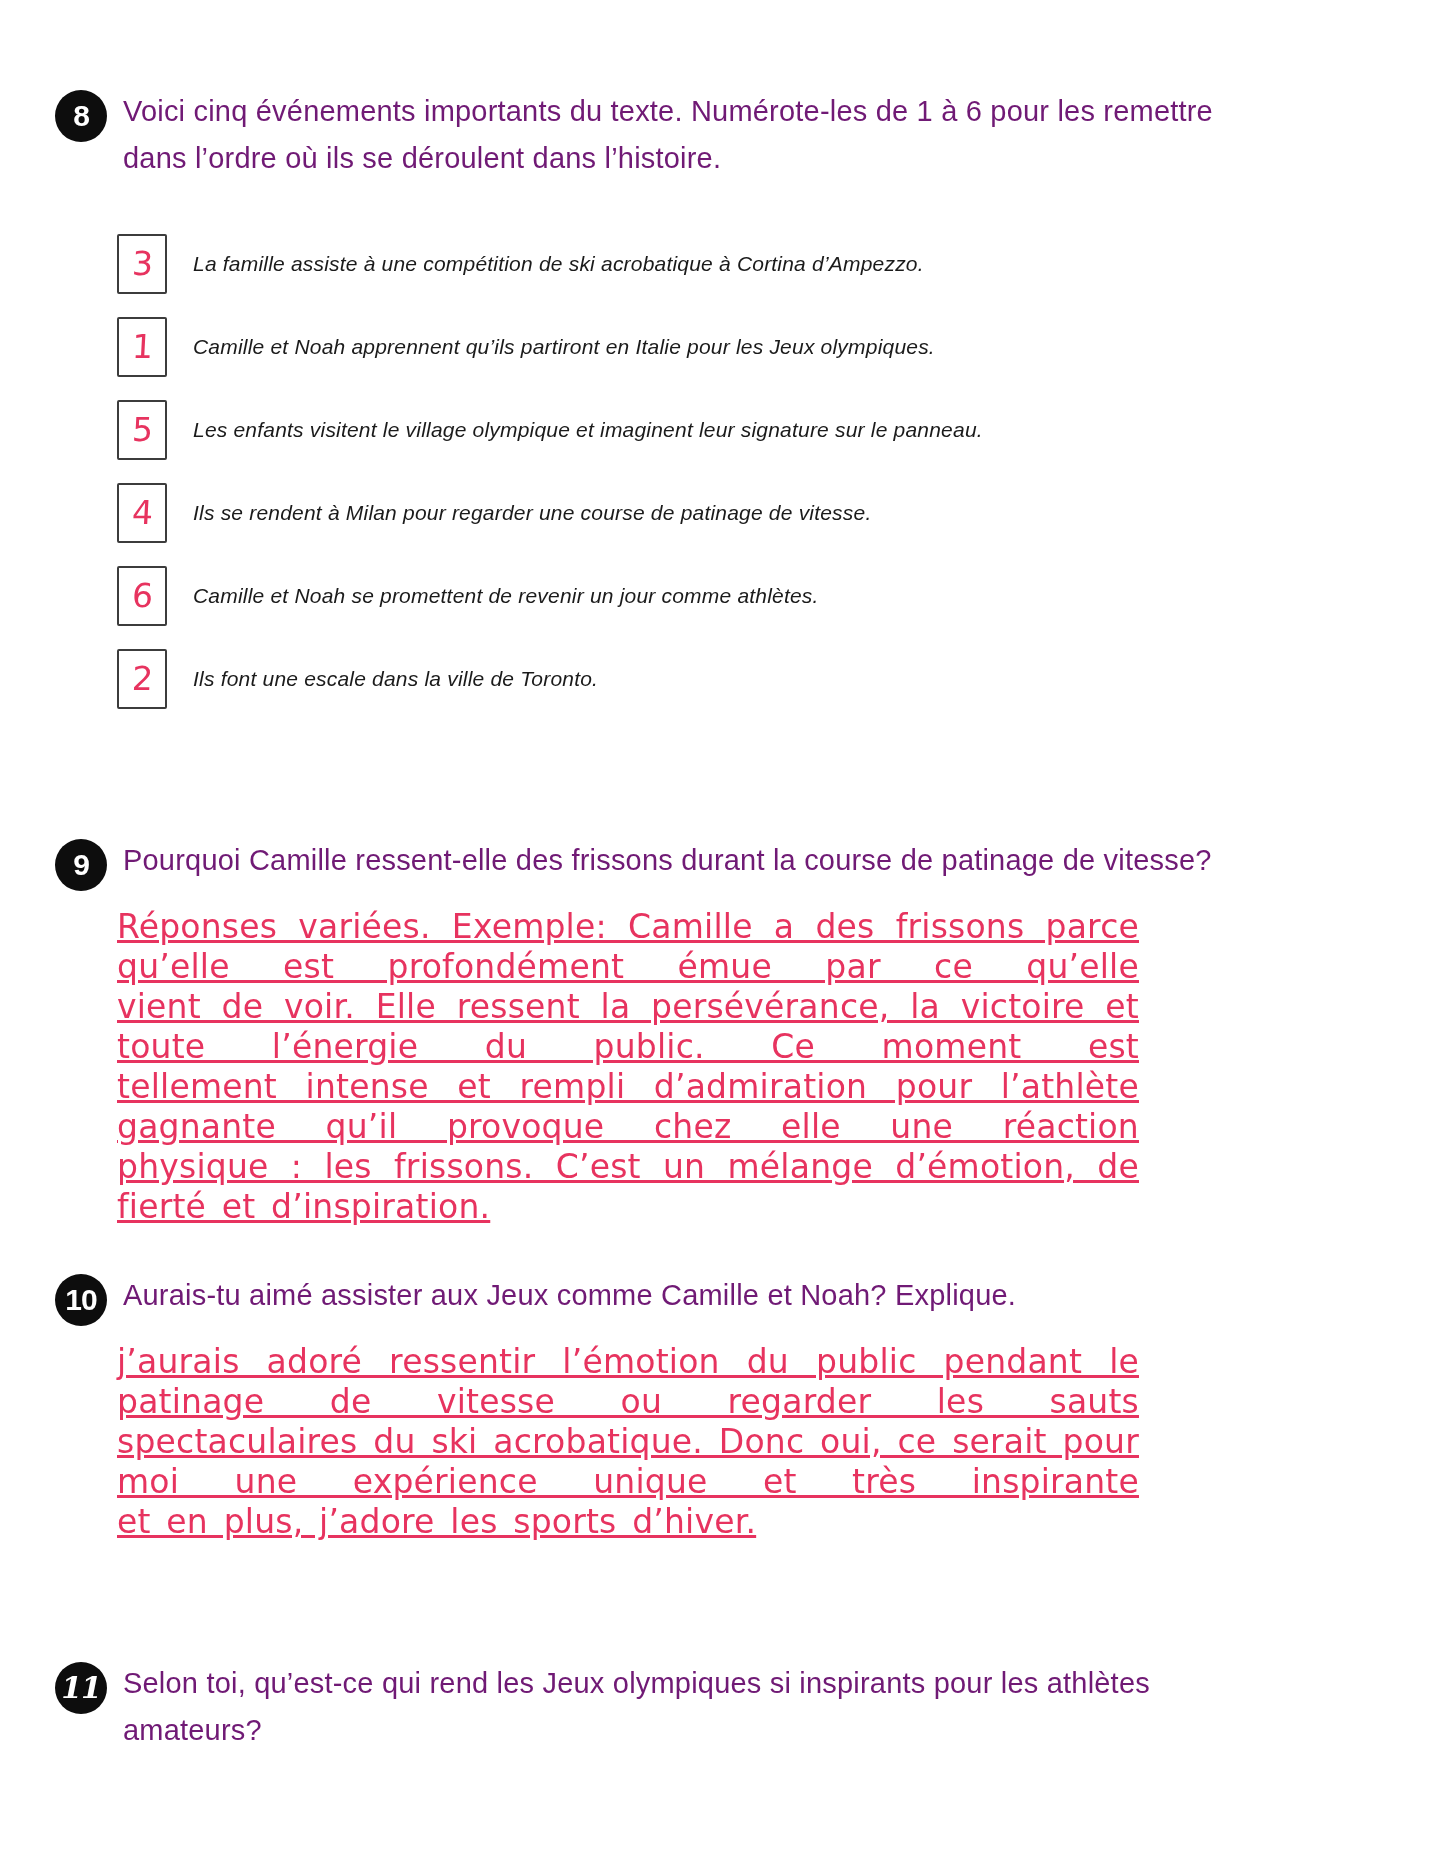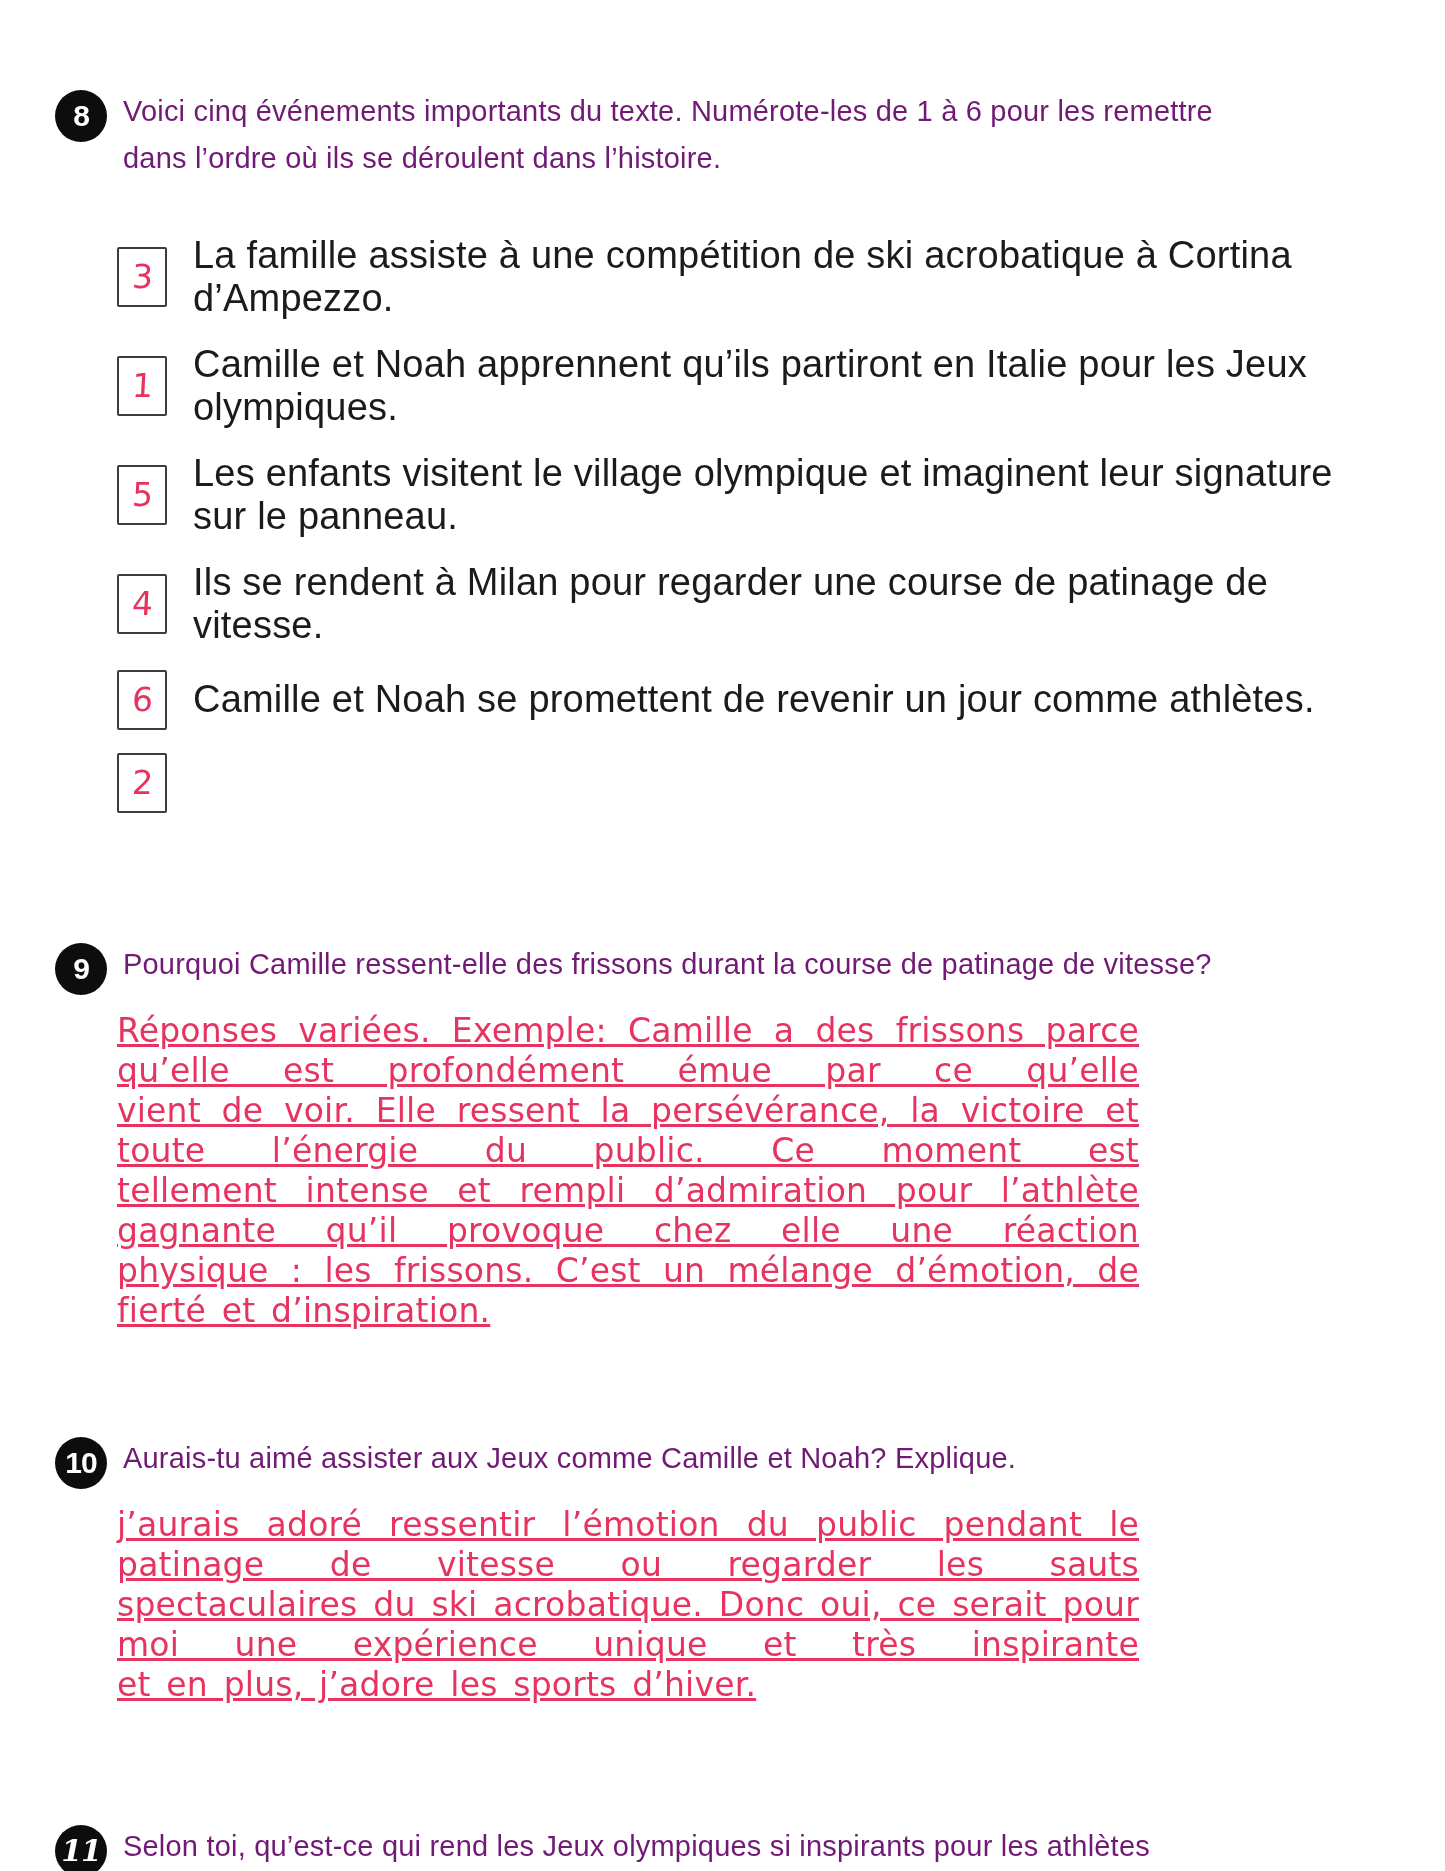--- a/index.html
+++ b/index.html
@@ -36,35 +36,35 @@
     width:46px;height:56px;flex:0 0 46px;
     border:2px solid #3c3c3c;border-radius:2px;
     display:flex;align-items:center;justify-content:center;
     background:#ffffff;
   }
   .hand{
     font-family:"DejaVu Sans",sans-serif;
     color:#e7335f;
   }
   .num-box .hand{font-size:33px;line-height:1;transform:skewX(-3deg);}
-  .event-text{font-size:38px;letter-spacing:0.2px;}
+  .event-text{font-size:21px;letter-spacing:0.2px;font-style:italic;}
   
   .answer{
     margin:16px 0 0 62px;
     width:1022px;
     font-size:33px;
     line-height:40px;
     letter-spacing:0.2px;
     word-spacing:5px;
     text-decoration:underline;
   }
   .ans-line{text-align:justify;text-align-last:justify;}
   .ans-line.last{text-align-last:auto;}
   .sec-9{margin-top:128px;}
-  .sec-10{margin-top:104px;}
+  .sec-10{margin-top:45px;}
   .sec-11{margin-top:118px;}
 </style>
 </head>
 <body>
 
 <div class="page">
 
   <section>
     <div class="question">
       <div class="badge">8</div>
@@ -99,20 +99,21 @@
       <div class="event-row">
         <div class="num-box">
           <span class="hand">6</span>
         </div>
         <div class="event-text">Camille et Noah se promettent de revenir un jour comme athlètes.</div>
       </div>
       <div class="event-row">
         <div class="num-box">
           <span class="hand">2</span>
         </div>
+        <div class="event-text">Ils font une escale dans la ville de Toronto.</div>
       </div>
     </div>
   </section>
 
   <section class="sec-9">
     <div class="question">
       <div class="badge">9</div>
       <div class="q-text">Pourquoi Camille ressent-elle des frissons durant la course de patinage de vitesse?</div>
     </div>
     <div class="answer hand">

